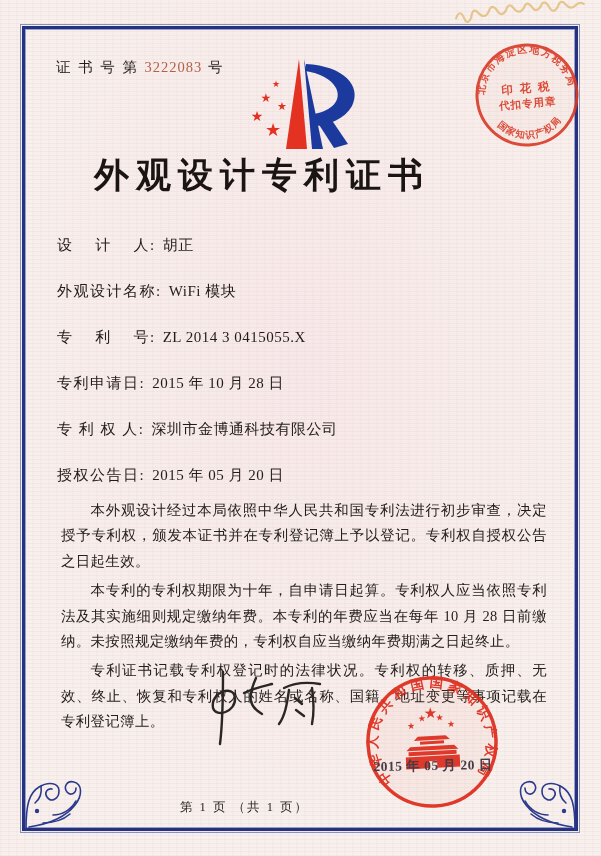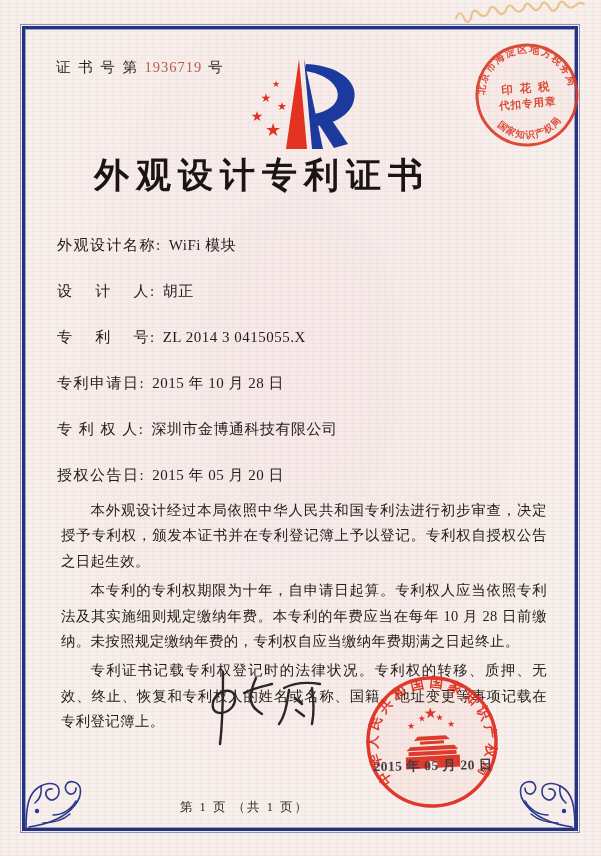--- a/index.html
+++ b/index.html
@@ -50,21 +50,21 @@
         <div class="frame-in"></div>
       </div>
   </div>
 
   <svg class="scribble" viewBox="0 0 146 24">
     <path d="M4,14 q4,-10 8,0 q3,8 7,0 q2,-12 8,-4 q6,6 10,-2 q3,-8 8,-1 q4,8 9,1 q3,-9 8,-2 q5,7 10,0 q3,-8 8,-1 q4,7 9,0 q3,-8 8,0 q4,9 9,1 q3,-9 8,-2 q5,6 10,1 q4,-4 8,-1" stroke="#d9a544" stroke-width="2.2" fill="none" stroke-linecap="round"></path>
   </svg>
 
   <div class="certno">
     <span>证 书 号 第</span>
-    <span class="num">1936719</span>
+    <span class="num">3222083</span>
     <span>号</span>
   </div>
 
   <svg class="logo" viewBox="0 0 136 96">
     <path d="M63,3 L50,93 L71,93 Z" fill="#e33122"></path>
     <path d="M68,3 L76,93 L87,93 Z" fill="#1c3a9e"></path>
     <path d="M70,8 C108,10 126,30 116,50 C109,63 92,69 80,70 L78,58 C96,55 106,44 100,32 C95,23 84,17 69,15 Z" fill="#1c3a9e"></path>
     <path d="M80,64 L98,92 L112,88 L93,60 Z" fill="#1c3a9e"></path>
     <g fill="#e33122" font-family="DejaVu Sans, sans-serif" text-anchor="middle">
       <text x="40" y="31" font-size="9">★</text>
@@ -72,24 +72,24 @@
       <text x="46" y="54" font-size="11">★</text>
       <text x="21" y="65" font-size="14">★</text>
       <text x="37" y="80" font-size="18">★</text>
     </g>
   </svg>
 
   <div class="title">外观设计专利证书</div>
 
   <div class="fields">
     <div class="field-row">
-      <span class="lbl">外观设计名称:</span><span class="val">WiFi 模块</span>
+      <span class="lbl">设　 计　 人:</span><span class="val">胡正</span>
     </div>
     <div class="field-row">
-      <span class="lbl">设　 计　 人:</span><span class="val">胡正</span>
+      <span class="lbl">外观设计名称:</span><span class="val">WiFi 模块</span>
     </div>
     <div class="field-row">
       <span class="lbl">专　 利　 号:</span><span class="val">ZL 2014 3 0415055.X</span>
     </div>
     <div class="field-row">
       <span class="lbl">专利申请日:</span><span class="val">2015 年 10 月 28 日</span>
     </div>
     <div class="field-row">
       <span class="lbl">专 利 权 人:</span><span class="val">深圳市金博通科技有限公司</span>
     </div>

